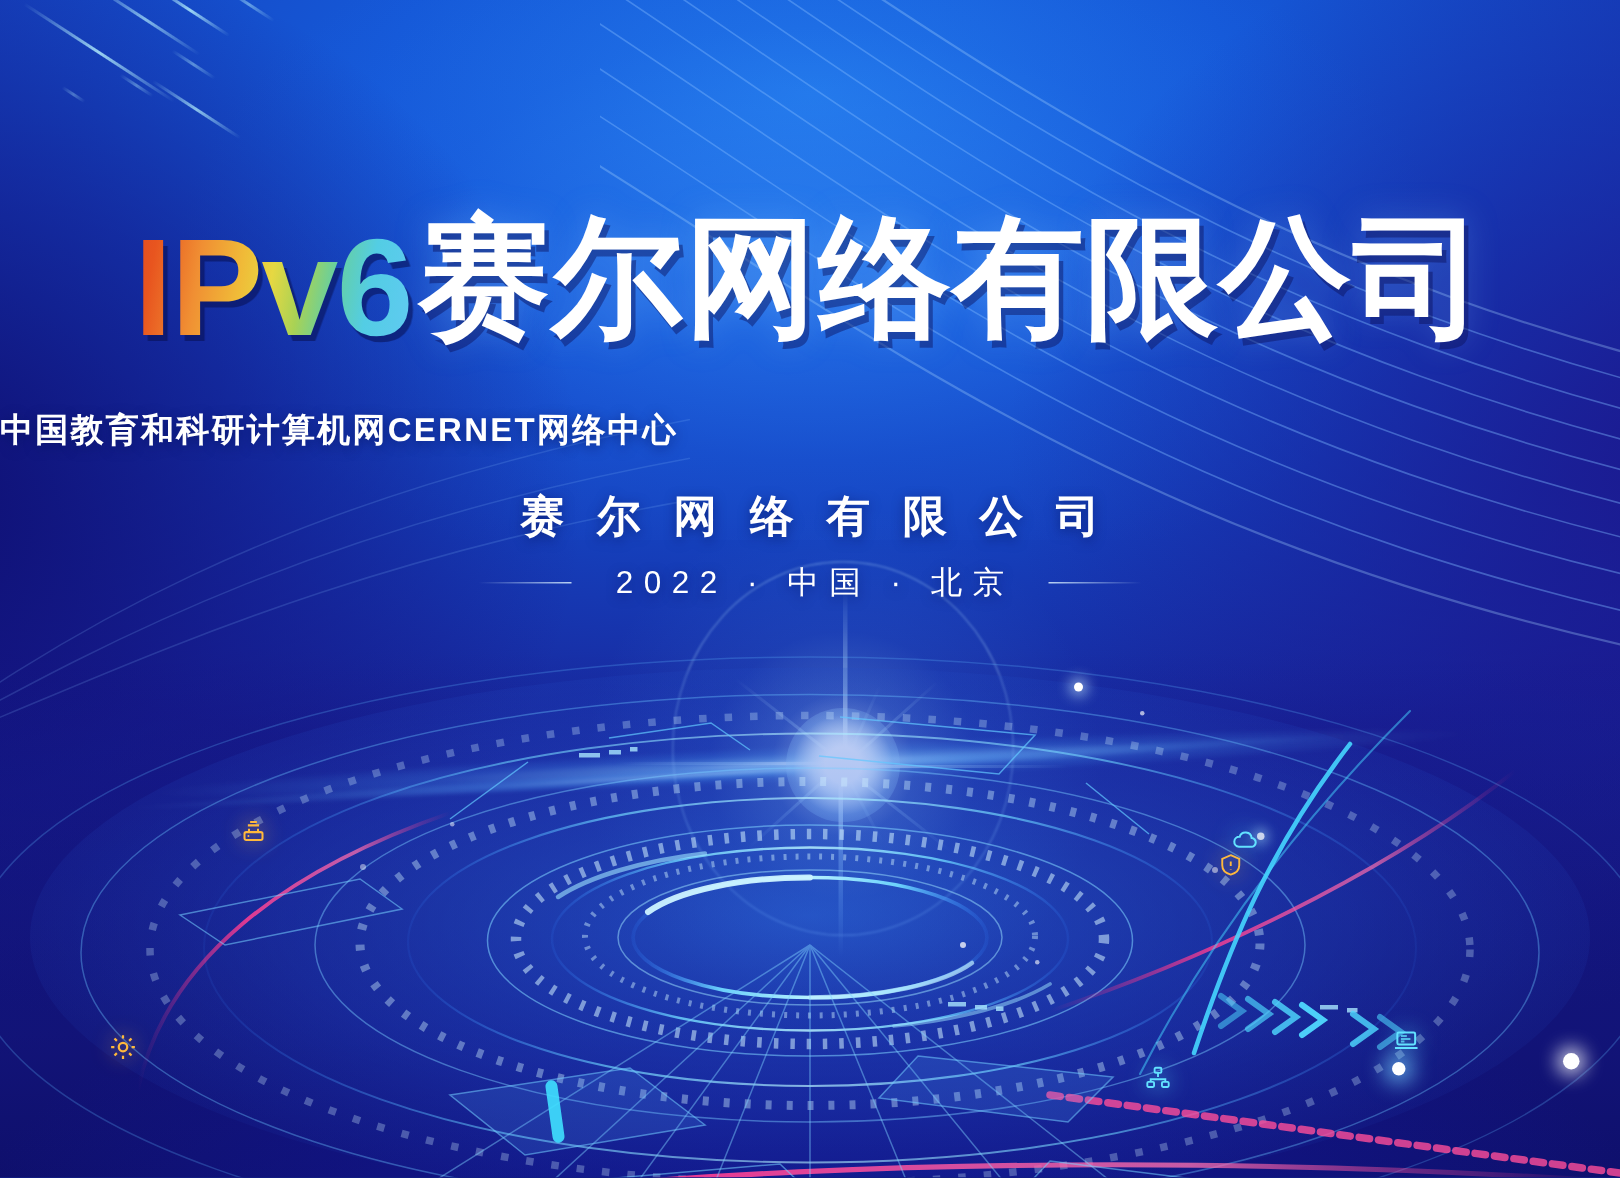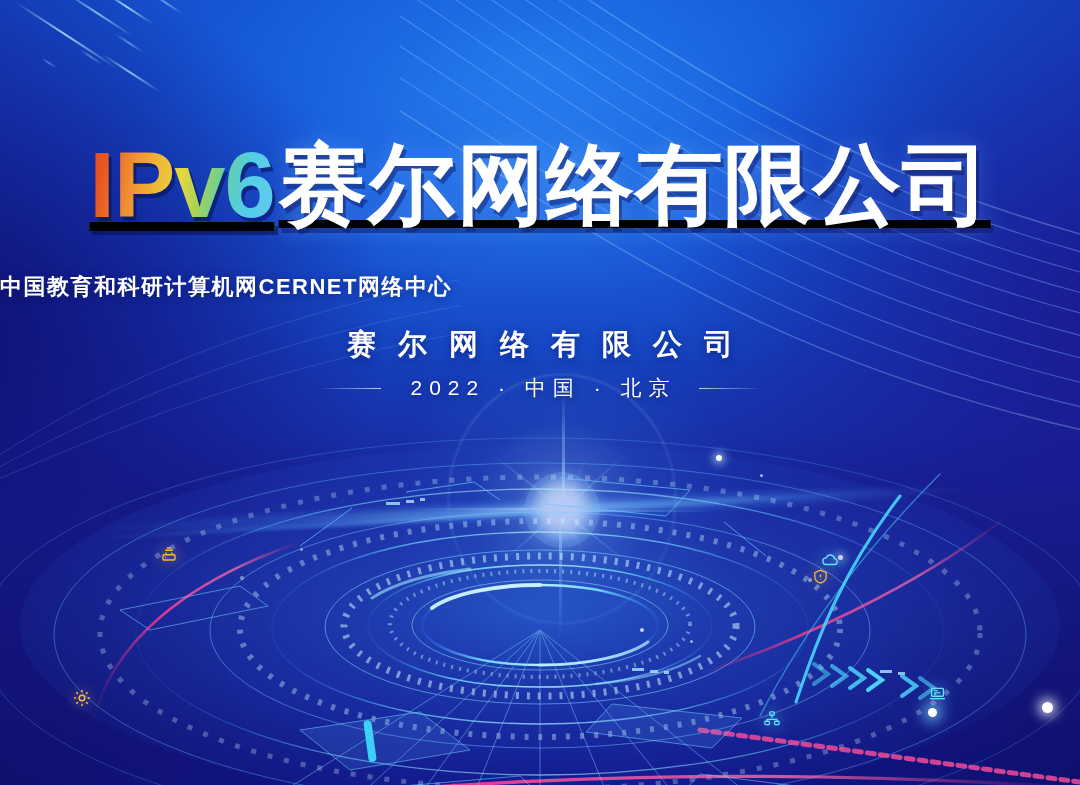--- a/index.html
+++ b/index.html
@@ -83,23 +83,22 @@
     background:linear-gradient(to right, rgba(120,225,255,0), rgba(185,245,255,.95), rgba(120,215,255,0));
     filter:blur(.4px); }
 
   .dot{ position:absolute; border-radius:50%; background:#fff; }
 
   
   .content{ position:absolute; inset:0; z-index:9; }
 
   .title-row{
     position:absolute; left:0; right:0; top:126px;
-    display:flex; align-items:center; justify-content:center;
+    display:flex; align-items:flex-end; justify-content:center;
     white-space:nowrap;
-    text-decoration:underline;
   }
   .t-ipv6{
     font-size:92px; font-weight:bold; letter-spacing:-1px;
     font-family:"Liberation Sans","DejaVu Sans",sans-serif;
     background:linear-gradient(100deg,#e24a22 0%,#e8551f 9%,#f08f33 24%,#f0bb38 38%,#e6d842 48%,#a8d255 58%,#66cfa0 68%,#53cde4 80%,#63c9f5 100%);
     -webkit-background-clip:text; background-clip:text; color:transparent;
     -webkit-text-fill-color:transparent;
     filter:drop-shadow(3px 4px 0 rgba(8,14,80,.55));
     padding-right:4px;
   }

